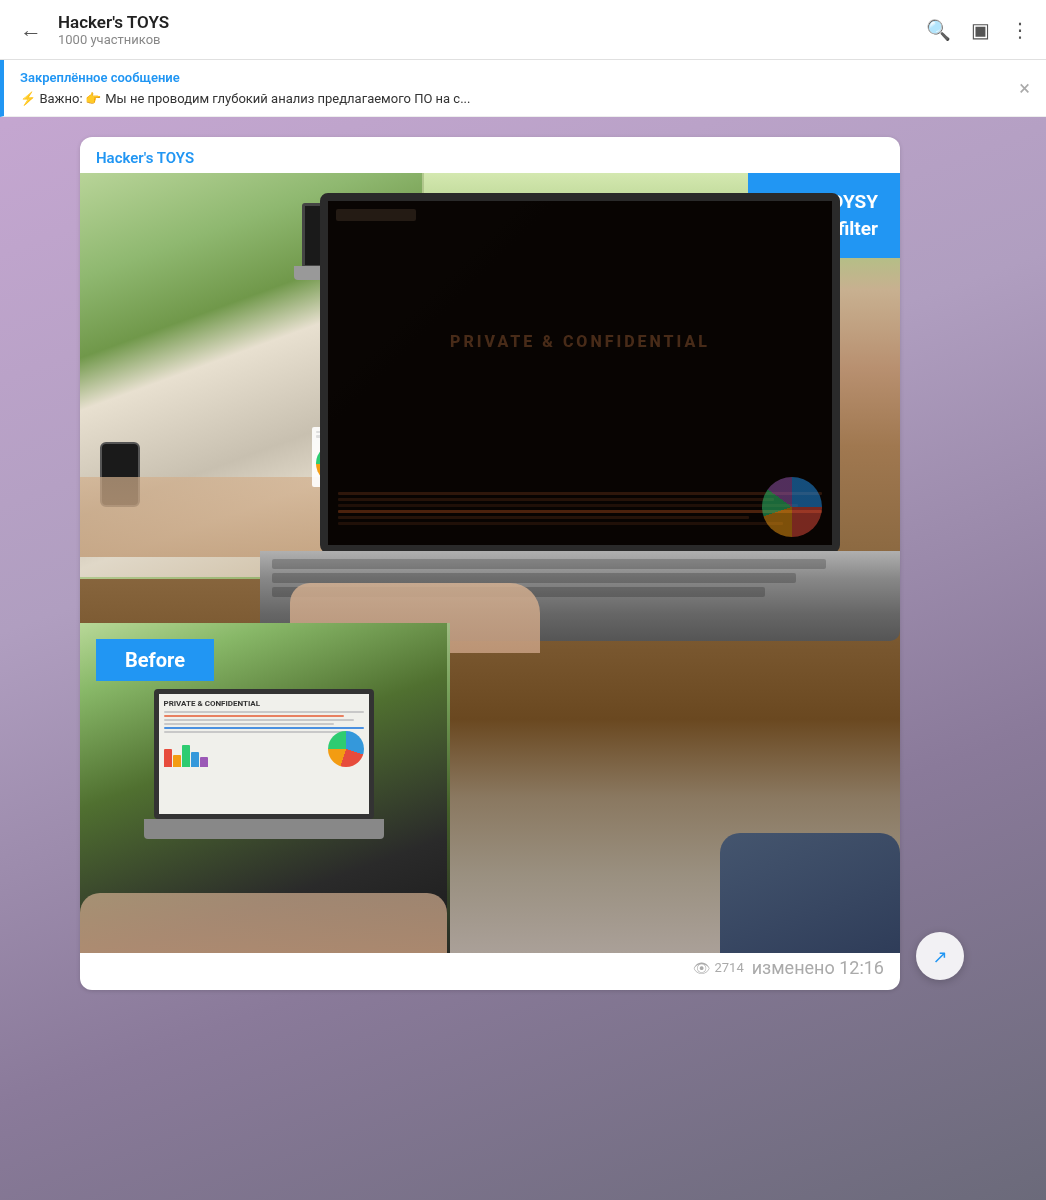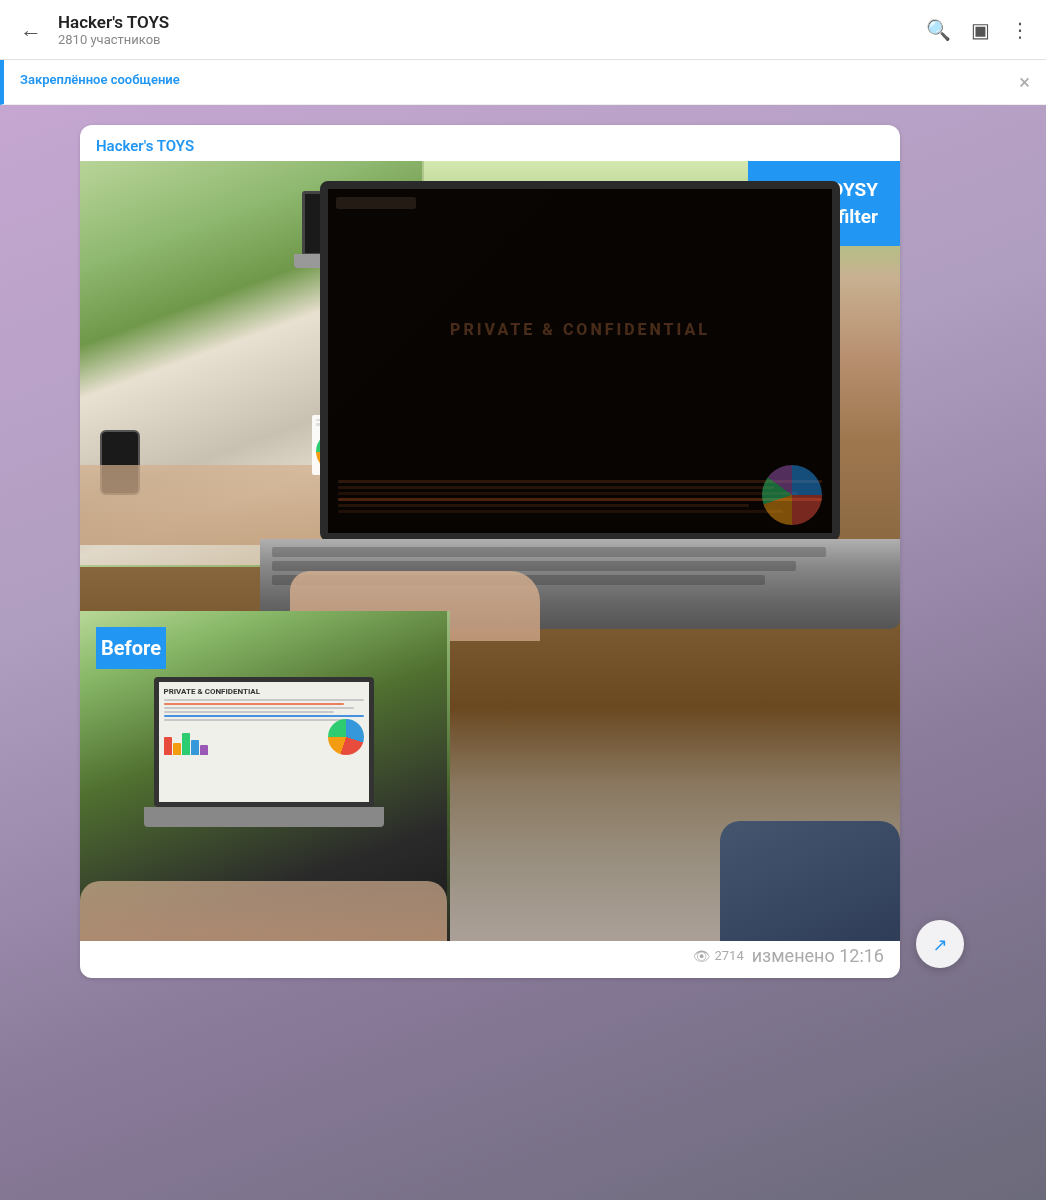--- a/index.html
+++ b/index.html
@@ -225,32 +225,33 @@
       max-width: 220px;
     }
   </style>
 </head>
 <body>
 
 <div class="header">
   <span class="header-back">←</span>
   <div class="header-info">
     <div class="header-title">Hacker's TOYS</div>
-    <div class="header-subtitle">2810 участников</div>
+    <div class="header-subtitle">1000 участников</div>
   </div>
   <div class="header-icons">
     <span class="header-icon">🔍</span>
     <span class="header-icon">▣</span>
     <span class="header-icon">⋮</span>
   </div>
 </div>
 
 <div class="pinned-bar">
   <div class="pinned-content">
     <div class="pinned-label">Закреплённое сообщение</div>
+    <div class="pinned-text">⚡ Важно: 👉 Мы не проводим глубокий анализ предлагаемого ПО на с...</div>
   </div>
   <span class="pinned-close">×</span>
 </div>
 
 <div class="chat-area">
   <div class="message-row">
     <div class="message-bubble">
 
       <div class="message-sender">Hacker's TOYS</div>
 
@@ -316,21 +317,21 @@
                 <div style="height:10px;background:rgba(0,0,0,0.2);border-radius:2px;width:85%;"></div>
                 <div style="height:10px;background:rgba(0,0,0,0.2);border-radius:2px;width:80%;"></div>
               </div>
             </div>
 
             <div style="position:absolute;top:390px;left:30px;width:250px;height:70px;background:linear-gradient(180deg,rgba(210,175,145,0.85) 0%,rgba(195,155,125,0.9) 100%);border-radius:20px 30px 0 0;"></div>
           </div>
 
           <div style="position:absolute;bottom:0;left:0;width:370px;height:330px;background:linear-gradient(160deg,#b8d898 0%,#88b868 15%,#507030 40%,#2a2a2a 75%,#1a1a1a 100%);overflow:hidden;border-right:3px solid rgba(0,0,0,0.12);">
             
-            <div style="background:#2196F3;color:#fff;font-size:20px;font-weight:700;padding:9px 5px;display:inline-block;margin:16px 0 0 16px;">Before</div>
+            <div style="background:#2196F3;color:#fff;font-size:20px;font-weight:700;padding:9px 29px;display:inline-block;margin:16px 0 0 16px;">Before</div>
             
             <div style="width:220px;height:130px;background:#f0f0eb;border:5px solid #333;border-radius:4px;margin:8px auto 0;overflow:hidden;padding:5px;">
               <div style="font-size:8px;color:#333;font-weight:700;margin-bottom:3px;">PRIVATE &amp; CONFIDENTIAL</div>
               <div style="display:flex;flex-direction:column;gap:2px;">
                 <div style="height:2px;background:#c8c8c8;border-radius:1px;width:100%;"></div>
                 <div style="height:2px;background:#e88060;border-radius:1px;width:90%;"></div>
                 <div style="height:2px;background:#c8c8c8;border-radius:1px;width:95%;"></div>
                 <div style="height:2px;background:#c8c8c8;border-radius:1px;width:85%;"></div>
                 <div style="height:2px;background:#4a90e0;border-radius:1px;width:100%;"></div>
                 <div style="height:2px;background:#c8c8c8;border-radius:1px;width:92%;"></div>

